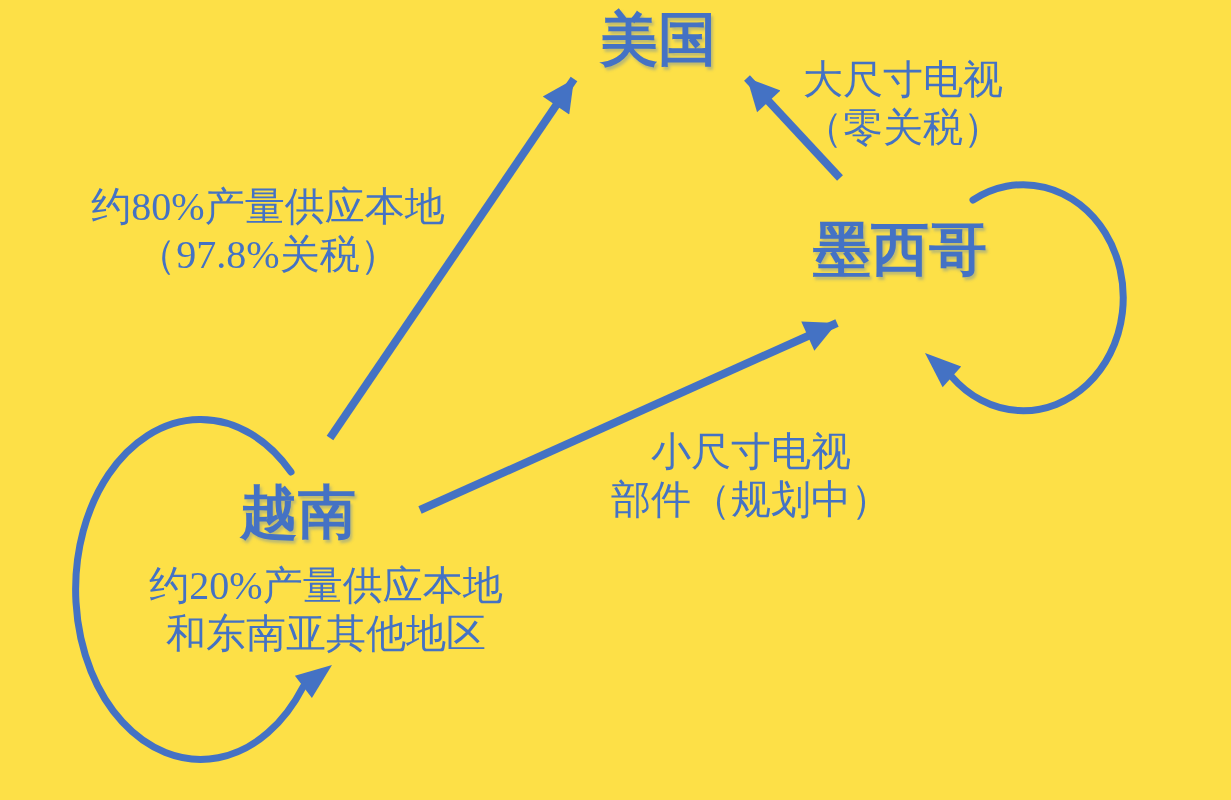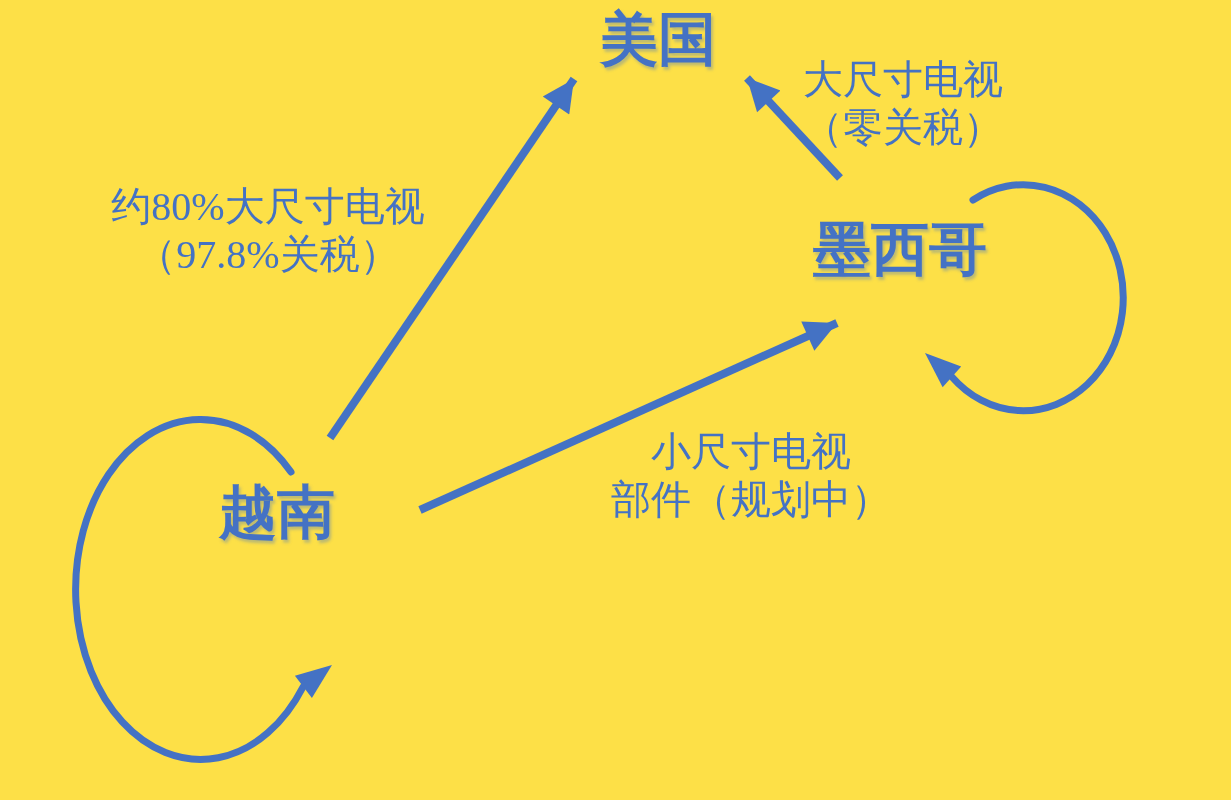--- a/index.html
+++ b/index.html
@@ -60,31 +60,35 @@
     <polygon points="0,0 -36,-14 -36,14" fill="#4472C4" transform="translate(332,665) rotate(-37.4)"></polygon>
 
     <path d="M 973 200 A 100 113 0 1 1 952 377" fill="none" stroke="#4472C4" stroke-width="7" stroke-linecap="round"></path>
     <polygon points="0,0 -36,-14 -36,14" fill="#4472C4" transform="translate(925,353) rotate(-138.4)"></polygon>
   </svg>
 
   <div class="node-label" style="left:538px; top:8px;">美国</div>
 
   <div class="node-label" style="left:780px; top:218px;">墨西哥</div>
 
-  <div class="node-label" style="left:157px; top:481px;font-family:Liberation Serif, serif;">越南</div>
+  <div class="node-label" style="left:178px; top:481px;font-family:Liberation Serif, serif;">越南</div>
 
   <div class="edge-label" style="left:68px; top:183px; line-height:50px;">
-    <span class="line">约80%大尺寸电视</span>
+    <span class="line">约80%产量供应本地</span>
     <span class="line">（97.8%关税）</span>
   </div>
 
   <div class="edge-label" style="left:551px; top:428px; line-height:47px;">
     <span class="line">小尺寸电视</span>
     <span class="line">部件（规划中）</span>
   </div>
 
   <div class="edge-label" style="left:703px; top:56px;">
     <span class="line">大尺寸电视</span>
     <span class="line">（零关税）</span>
   </div>
 
+  <div class="edge-label" style="left:126px; top:562px;">
+    <span class="line">约20%产量供应本地</span>
+    <span class="line">和东南亚其他地区</span>
+  </div>
 
 </div>
 
 </body></html>

